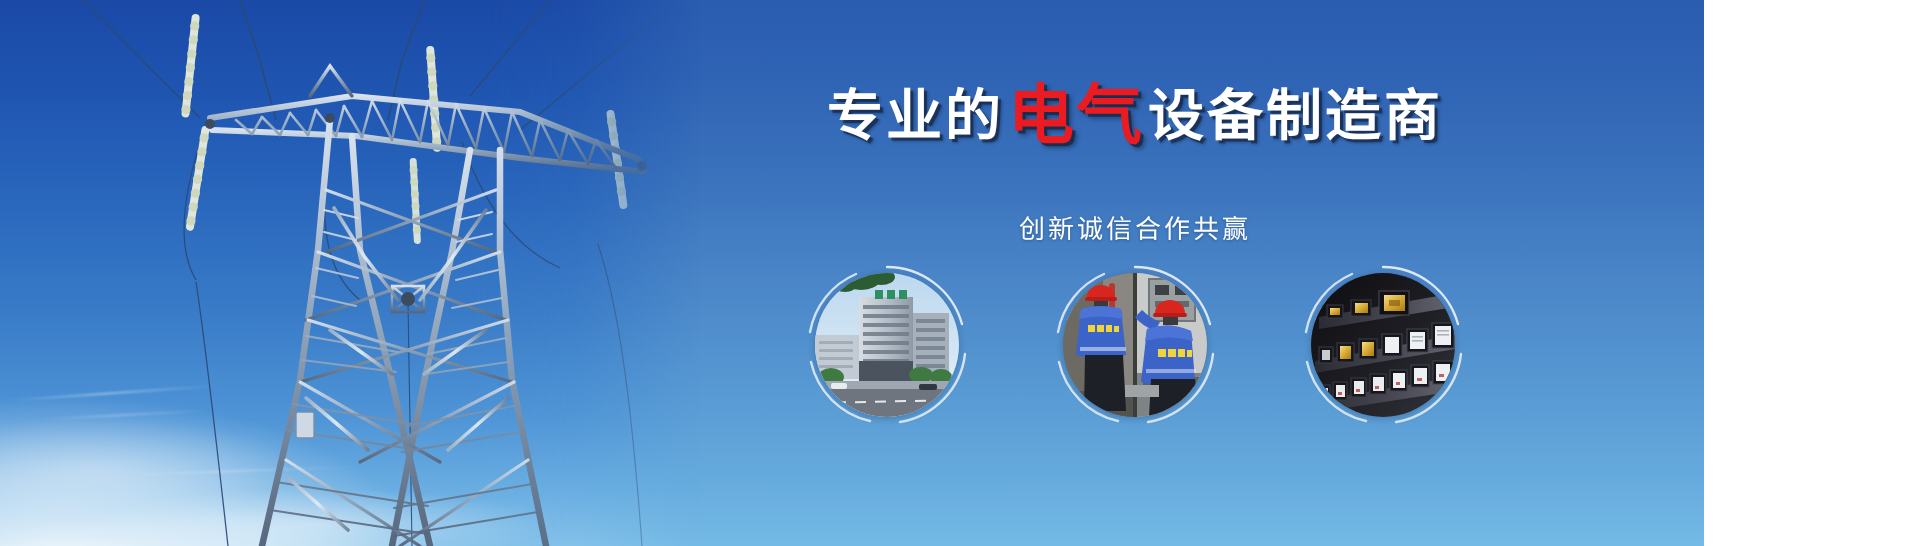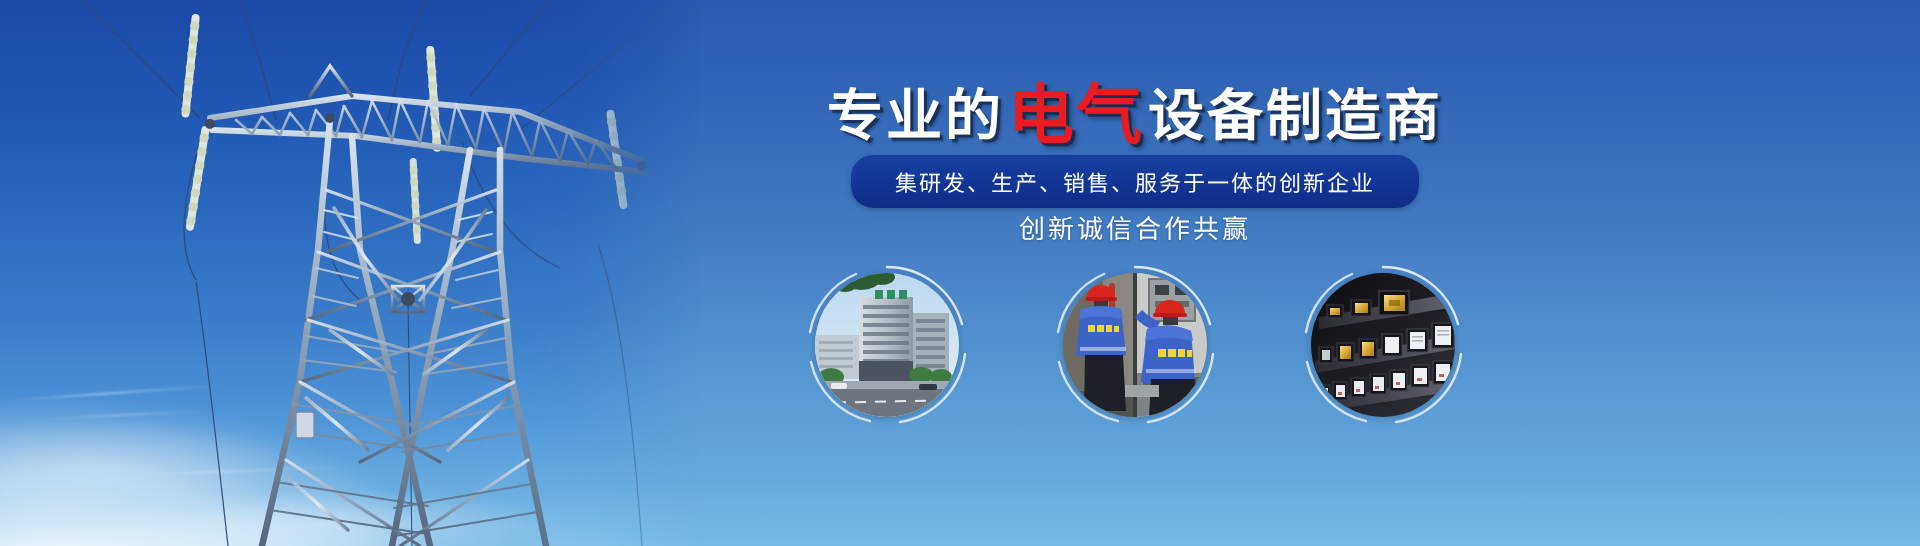--- a/index.html
+++ b/index.html
@@ -4,21 +4,21 @@
 <title>Electrical Equipment Manufacturer Banner</title>
 <style>
   html, body {
     margin: 0;
     padding: 0;
     background: #ffffff;
   }
 
   .banner {
     position: relative;
-    width: 1920px;
+    width: 1704px;
     height: 546px;
     overflow: hidden;
     font-family: "DejaVu Sans", "Liberation Sans", sans-serif;
     
     background: linear-gradient(to bottom,
         #2a5cb0 0%,
         #2f63b4 14%,
         #3a72bc 32%,
         #4a86c8 52%,
         #589ad4 72%,
@@ -352,23 +352,20 @@
       </g>
     </svg>
   </div>
 
   <div class="content">
 
     <div class="headline">
       <span class="seg white">专业的</span><span class="seg red">电气</span><span class="seg white">设备制造商</span>
     </div>
 
-    <div class="pill-wrap">
-      <div class="pill">集研发、生产、销售、服务于一体的创新企业</div>
-    </div>
 
     <div class="keywords">
       <span class="keyword">创新</span>
       <span class="keyword">诚信</span>
       <span class="keyword">合作</span>
       <span class="keyword">共赢</span>
     </div>
 
     <div class="circles">
 

